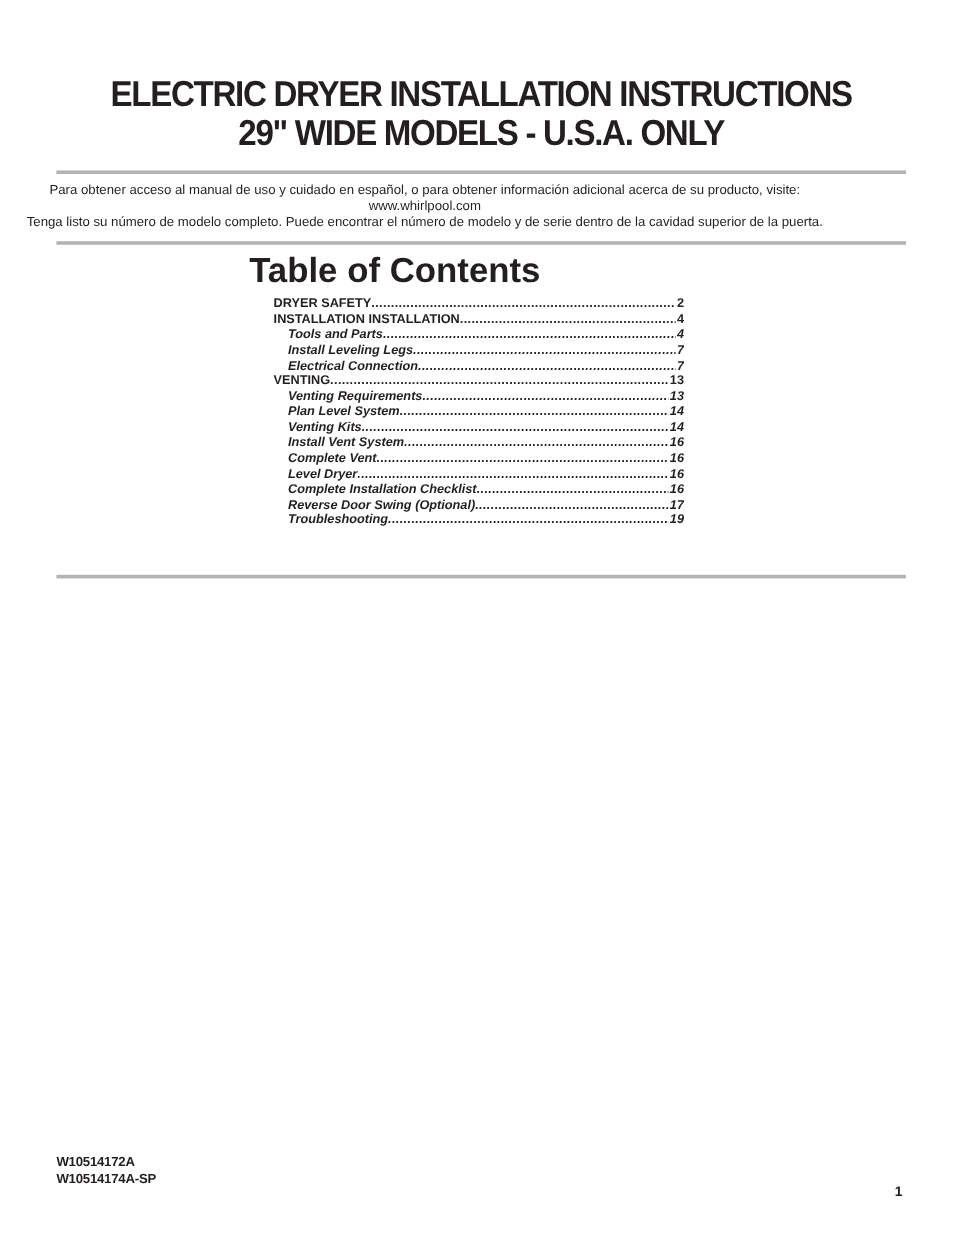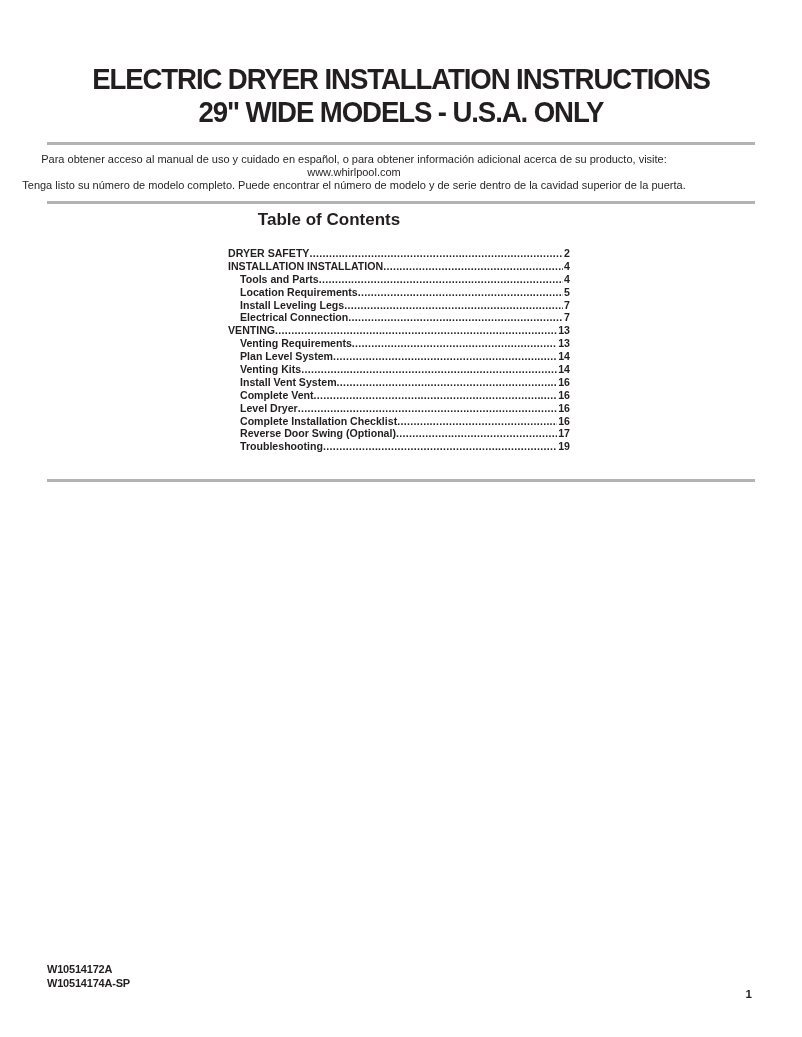--- a/index.html
+++ b/index.html
@@ -6,24 +6,24 @@
     body { width: 802px; height: 1037px; position: relative; overflow: hidden;
       font-family: "Liberation Sans", "DejaVu Sans", sans-serif; color: #231f20; }
     .title { position: absolute; left: 0; width: 802px; text-align: center;
       font-weight: bold; font-size: 30px; letter-spacing: -1.2px; line-height: 33px;
       transform: scaleX(0.92); transform-origin: center; }
     .title.l1 { top: 62px; }
     .title.l2 { top: 95px; }
     .rule { position: absolute; left: 47px; width: 708px; height: 3px; background: #b3b3b3; }
     .intro { position: absolute; left: 16px; width: 676px; text-align: center; font-size: 11px; line-height: 13px; }
     .toc-title { position: absolute; top: 210px; left: 0; width: 658px; text-align: center;
-      font-weight: bold; font-size: 17px; }
+      font-weight: bold; font-size: 29px; }
     .toc { position: absolute; left: 228px; top: 247px; width: 342px; font-weight: bold; font-size: 10.6px; }
     .toc-row { display: flex; height: 12.9px; line-height: 12.9px; white-space: nowrap; overflow: hidden; justify-content: center; }
-    .toc-row.sub { padding-left: 12px; }
+    .toc-row.sub { padding-left: 12px; font-style: italic; }
     .toc-row .lbl { flex: none; }
     .toc-row .dots { flex: 1 1 auto; overflow: hidden; }
     .toc-row .dots::after { content: ".................................................................................................................................................................."; letter-spacing: 0.3px; }
     .toc-row .pg { flex: none; text-align: right; padding-left: 1px; }
     .codes { position: absolute; left: 47px; top: 962px; font-weight: bold; font-size: 11px; line-height: 14px; letter-spacing: -0.2px; }
     .page-no { position: absolute; right: 50px; top: 988px; font-weight: bold; font-size: 11.5px; }
   </style>
 </head>
 <body>
 
@@ -48,25 +48,20 @@
     </div>
     <div class="toc-row">
       <span class="lbl">INSTALLATION INSTALLATION</span>
       <span class="dots"></span>
       <span class="pg">4</span>
     </div>
     <div class="toc-row sub">
       <span class="lbl">Tools and Parts</span>
       <span class="dots"></span>
       <span class="pg">4</span>
-    </div>
-    <div class="toc-row sub">
-      <span class="lbl">Location Requirements</span>
-      <span class="dots"></span>
-      <span class="pg">5</span>
     </div>
     <div class="toc-row sub">
       <span class="lbl">Install Leveling Legs</span>
       <span class="dots"></span>
       <span class="pg">7</span>
     </div>
     <div class="toc-row sub">
       <span class="lbl">Electrical Connection</span>
       <span class="dots"></span>
       <span class="pg">7</span>

